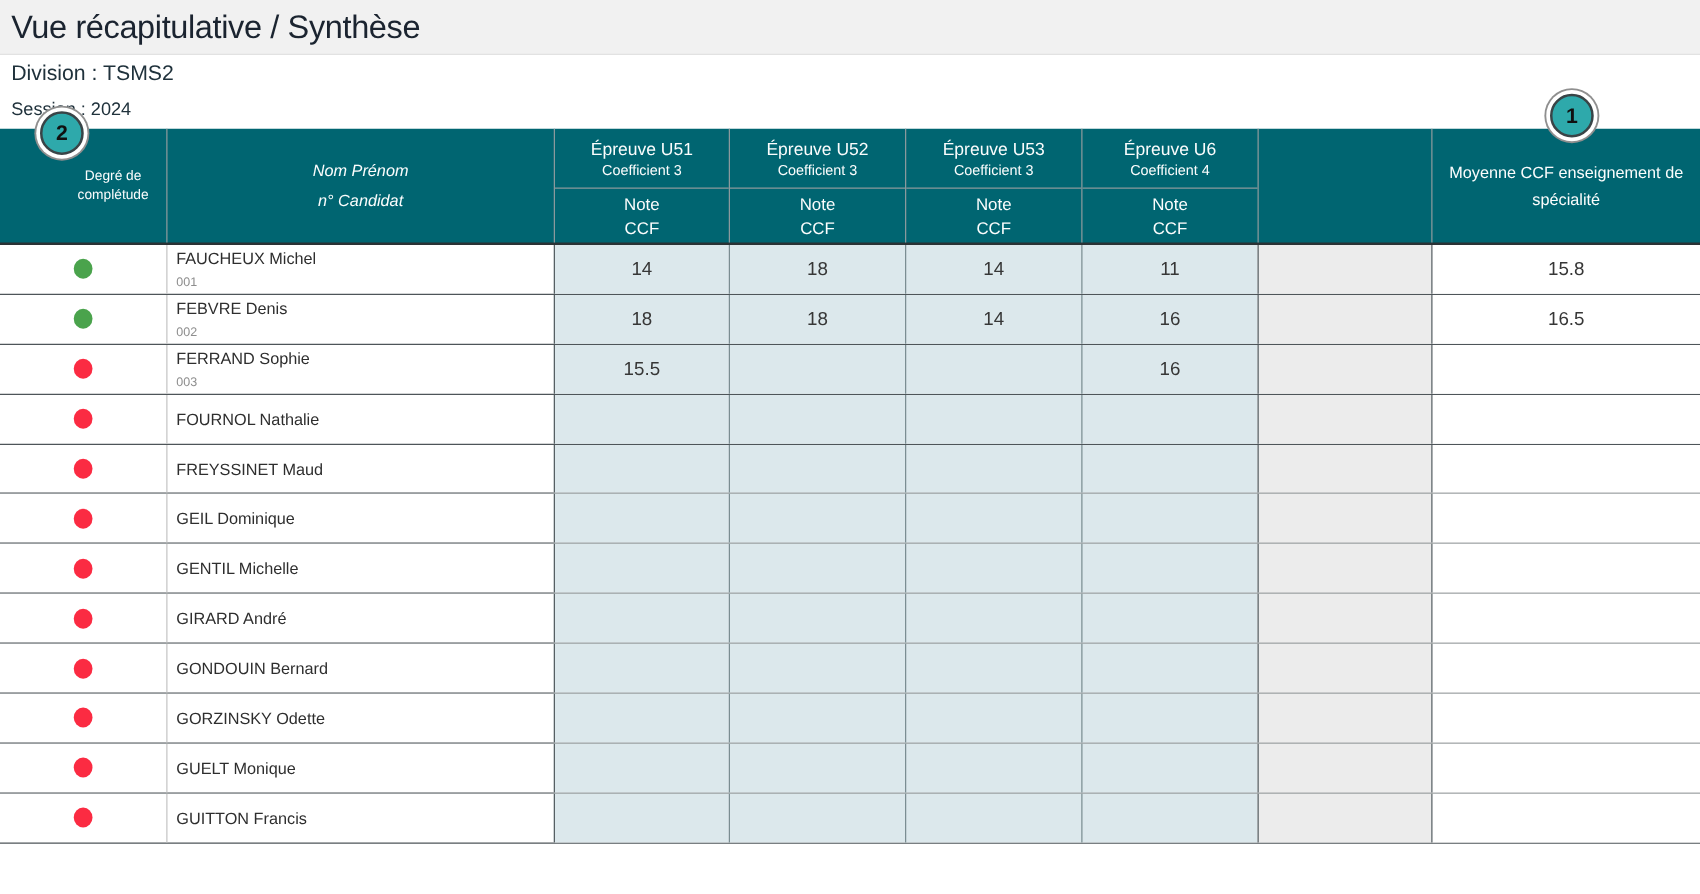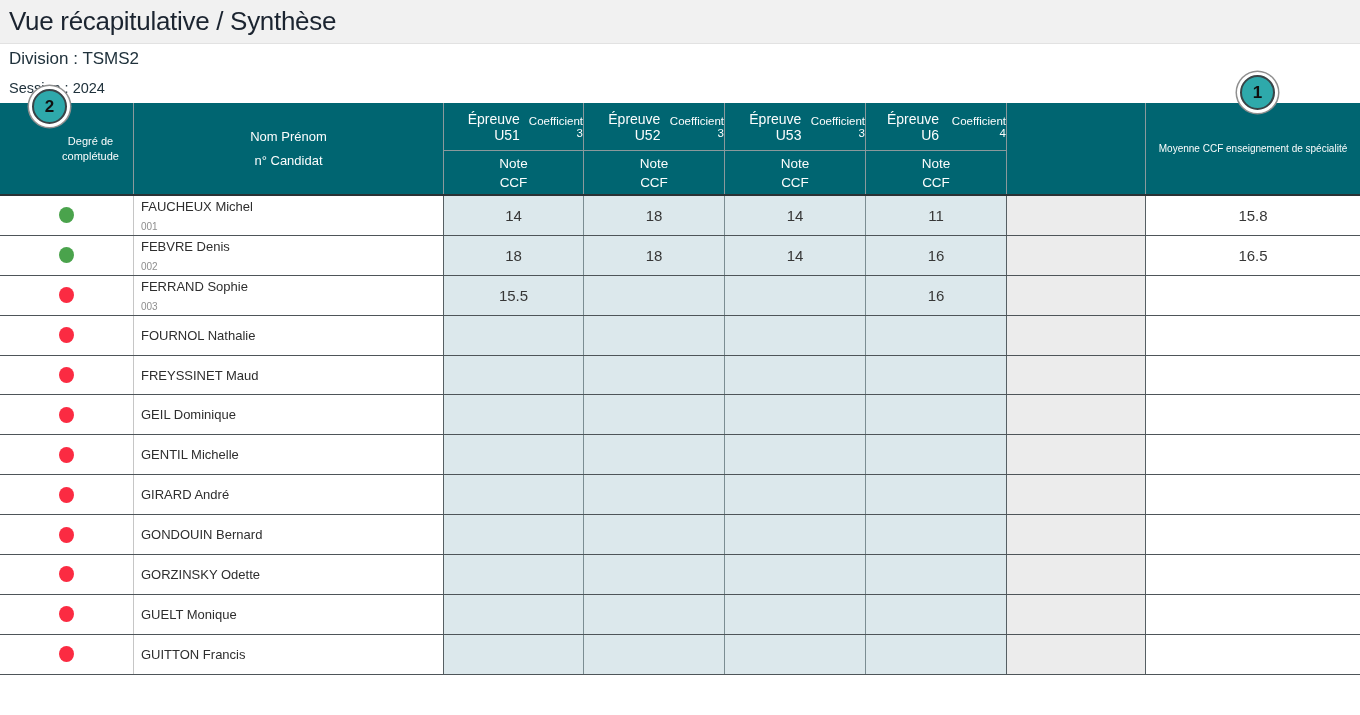--- a/index.html
+++ b/index.html
@@ -26,29 +26,29 @@
 
   .gradetable{position:absolute;top:103px;left:0;width:1360px;}
   .thead{display:grid;grid-template-columns:var(--cols);height:93px;
     background:var(--header-teal);color:#fbfdfd;
     border-bottom:2px solid #2a3235;}
   .th{display:flex;flex-direction:column;align-items:center;justify-content:center;
     text-align:center;border-left:1px solid #8a999c;}
   .th:first-child{border-left:none;}
   .th-status{font-size:11px;line-height:15px;max-width:133px;padding-left:48px;}
   .th-status span{display:block;max-width:72px;}
-  .th-name{font-size:13px;gap:9px;}
+  .th-name{font-size:13px;gap:9px;font-style:italic;}
   .th-exam{padding:0;}
-  .exam-top{width:100%;height:48px;display:flex;flex-direction:row;align-items:center;
+  .exam-top{width:100%;height:48px;display:flex;flex-direction:column;align-items:center;
     justify-content:center;gap:4px;border-bottom:1px solid #8a999c;text-align:right;}
   .exam-name{font-size:14px;}
   .exam-coef{font-size:11.5px;}
   .exam-bottom{width:100%;flex:1;display:flex;flex-direction:column;align-items:center;
     justify-content:center;gap:4px;font-size:13.5px;}
-  .th-average{font-size:10px;line-height:22px;}
+  .th-average{font-size:13px;line-height:22px;}
   .th-average span{display:block;max-width:195px;}
 
   .tbody{width:1360px;text-align:right;}
   .tr{display:grid;grid-template-columns:var(--cols);height:39.9px;
     border-bottom:1px solid #4e5559;background:#fff;}
   .td{display:flex;align-items:center;justify-content:center;}
   .td-status{}
   .dot{width:15px;height:16px;border-radius:50%;}
   .dot.complete{background:var(--status-complete);}
   .dot.incomplete{background:var(--status-incomplete);}

